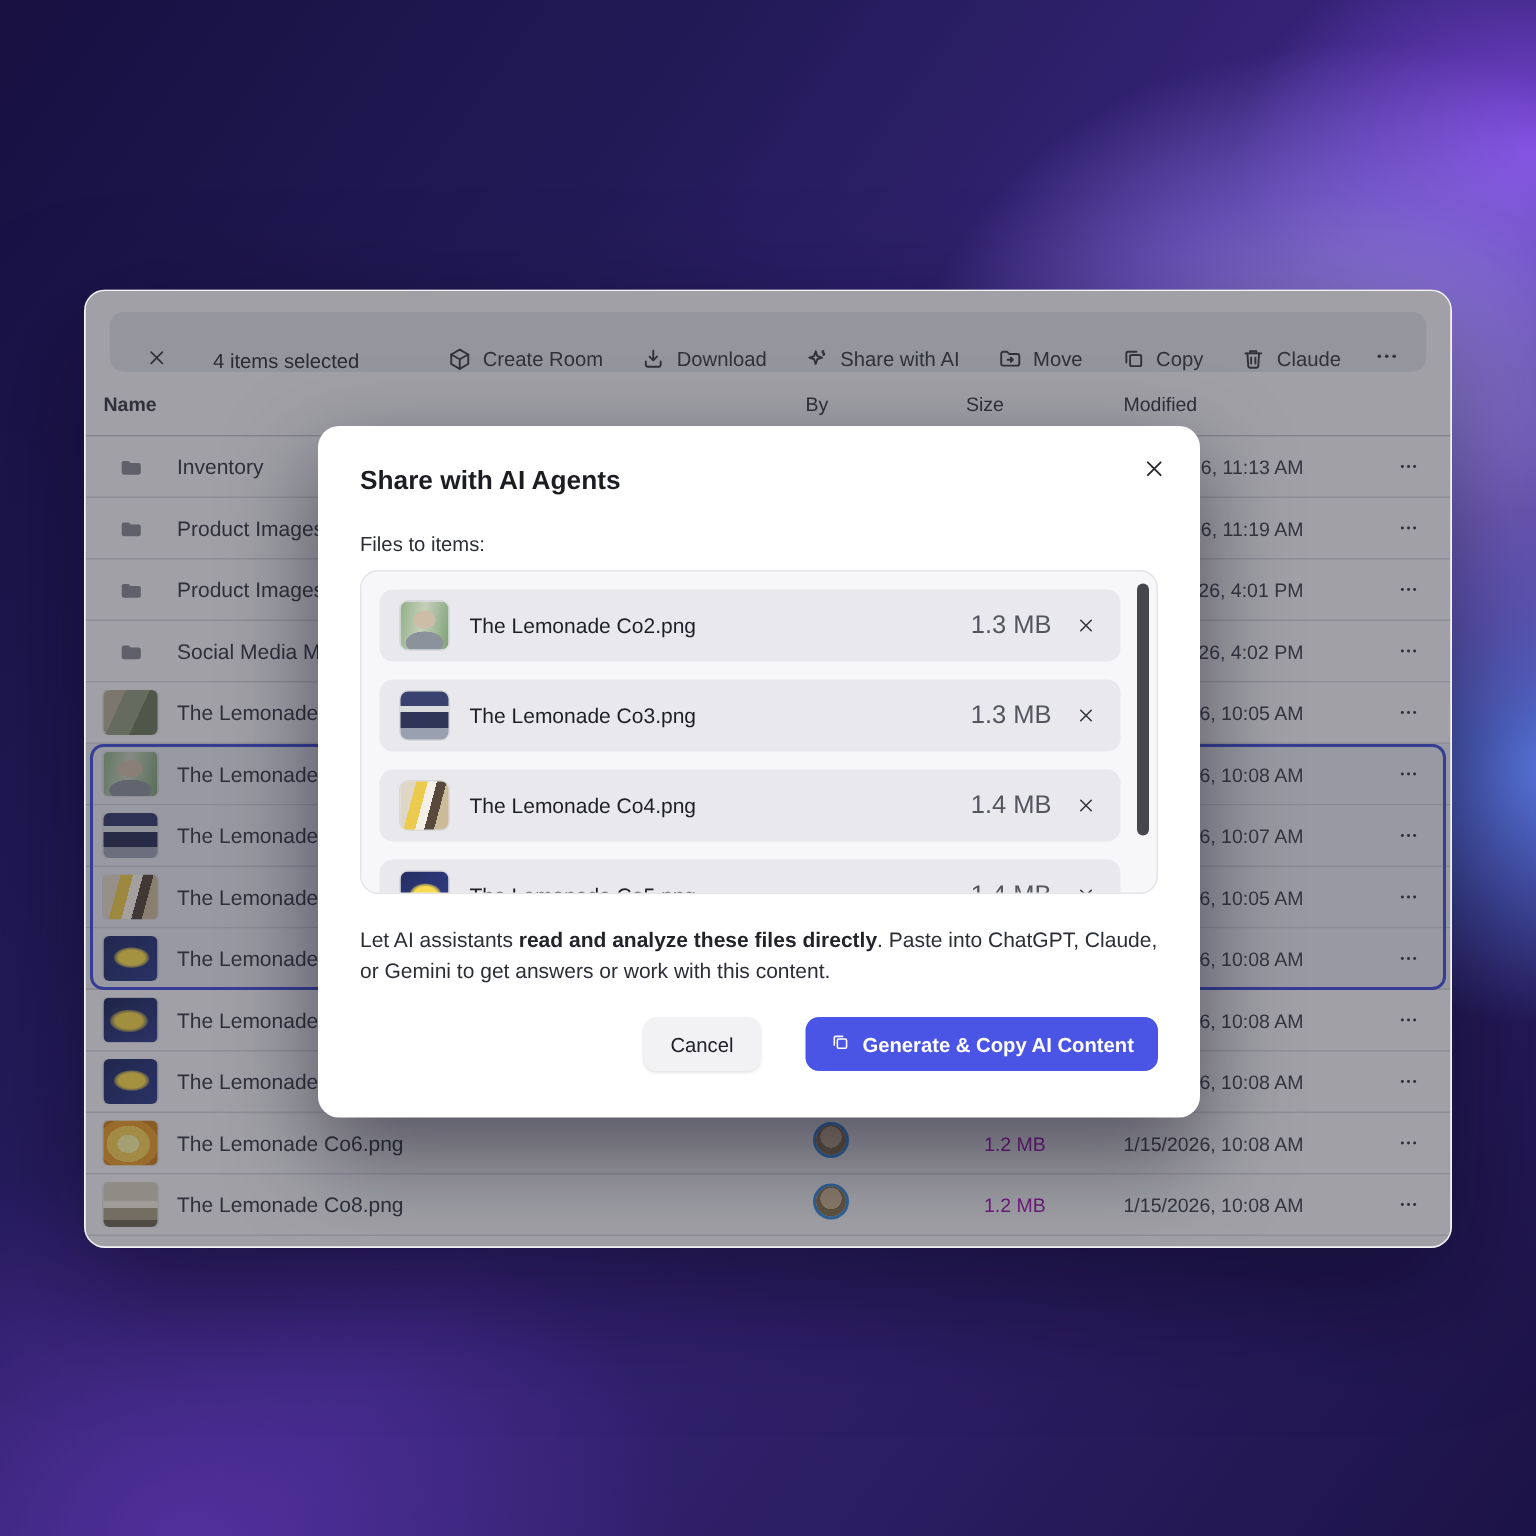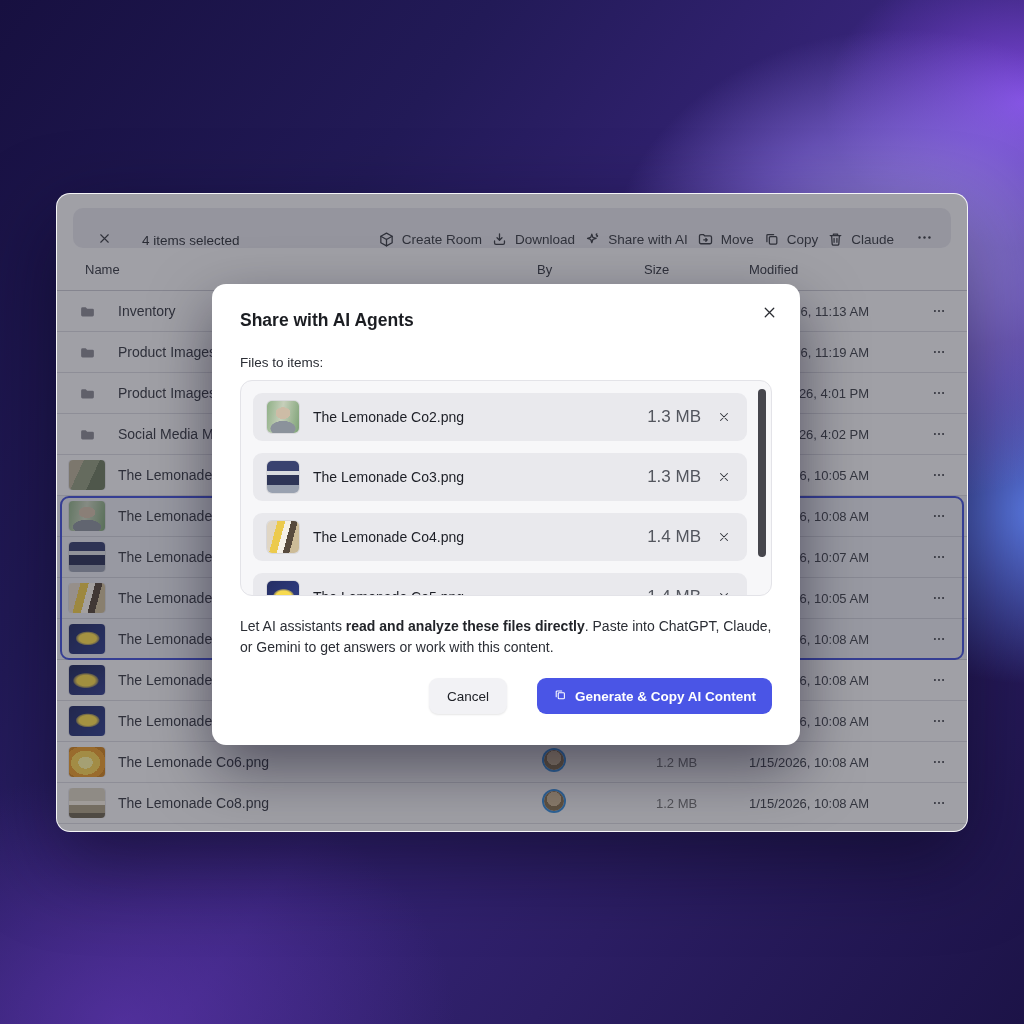--- a/index.html
+++ b/index.html
@@ -14,44 +14,44 @@
   
   .window{position:absolute;left:56px;top:193px;width:912px;height:639px;
     background:#f0f0f3;border-radius:14px;overflow:hidden;
     border:1px solid rgba(255,255,255,0.35);
     box-shadow:0 30px 80px rgba(8,6,25,0.55);box-sizing:border-box;}
   .toolbar{position:absolute;left:16px;right:16px;top:14px;height:40px;background:#dfdfe5;
     border-radius:10px;display:flex;align-items:flex-end;padding:0 16px 0 22px;box-sizing:border-box;
     color:#42454c;}
   .tb-close{background:none;border:0;padding:2px;display:flex;cursor:pointer;color:#3c3f46;}
   .tb-count{margin-left:28px;font-size:13.5px;font-weight:500;color:#33363d;}
-  .tb-actions{margin-left:auto;display:flex;align-items:center;gap:9px;}
+  .tb-actions{margin-left:auto;display:flex;align-items:center;gap:25px;}
   .tb-btn{background:none;border:0;display:flex;align-items:center;gap:7px;cursor:pointer;
     font-size:13.5px;color:#3c3f46;font-family:inherit;padding:0;}
   .tb-more{background:none;border:0;margin-left:20px;display:flex;cursor:pointer;color:#3c3f46;padding:2px;}
   .ic{width:17px;height:17px;}
   .ic-sm{width:14px;height:14px;}
   .ic-x{width:15px;height:15px;}
   
   .grid{display:grid;grid-template-columns:480px 107px 105px 1fr 56px;align-items:center;}
   .thead{position:absolute;left:0;right:0;top:54px;height:43px;
     font-size:13px;color:#3a3d44;border-bottom:1px solid rgba(70,70,90,0.25);box-sizing:border-box;}
-  .h-name{padding-left:28px;}
+  .h-name{padding-left:12px;font-weight:bold;}
   .rows{position:absolute;left:0;right:0;top:97px;}
   .row{height:41px;border-bottom:1px solid rgba(70,70,90,0.16);box-sizing:border-box;cursor:pointer;}
   .row.sel{background:#e4e5ec;}
   .cell-name{display:flex;align-items:center;gap:13px;padding-left:12px;overflow:hidden;white-space:nowrap;}
   .thumb{width:36px;height:30px;border-radius:4px;flex:none;box-shadow:0 0 0 1px rgba(0,0,0,0.08);}
   .thumb.folder{box-shadow:none;display:flex;align-items:center;justify-content:center;color:#8a8a92;}
   .fname{font-size:14px;color:#3a3d45;font-weight:500;}
   .cell-by{padding-left:7px;}
   .avatar{display:inline-block;width:20px;height:20px;border-radius:50%;
     background:radial-gradient(circle at 50% 40%,#cdb794 0 45%,#8a7452 46% 100%);
     box-shadow:0 0 0 2px #3a8fd8;}
-  .cell-size{padding-left:12px;font-size:13px;color:#737373;}
+  .cell-size{padding-left:12px;font-size:13px;color:#a21caf;}
   .cell-mod{text-align:right;padding-right:42px;font-size:13px;color:#43464d;white-space:nowrap;overflow:hidden;}
   .dots{background:none;border:0;cursor:pointer;color:#36383f;display:flex;margin:0 auto;padding:4px;}
   .sel-ring{position:absolute;left:3px;right:3px;border:2px solid #4553d4;border-radius:9px;
     pointer-events:none;box-sizing:border-box;}
   .dim{position:absolute;inset:0;background:rgba(30,30,42,0.38);z-index:5;}
   
   .modal{position:absolute;left:155px;top:90px;width:588px;height:461px;background:#ffffff;
     border-radius:14px;z-index:10;box-shadow:0 24px 60px rgba(10,8,30,0.5);
     padding:26px 28px 24px;box-sizing:border-box;}
   .m-close{position:absolute;right:18px;top:16px;background:none;border:0;cursor:pointer;

